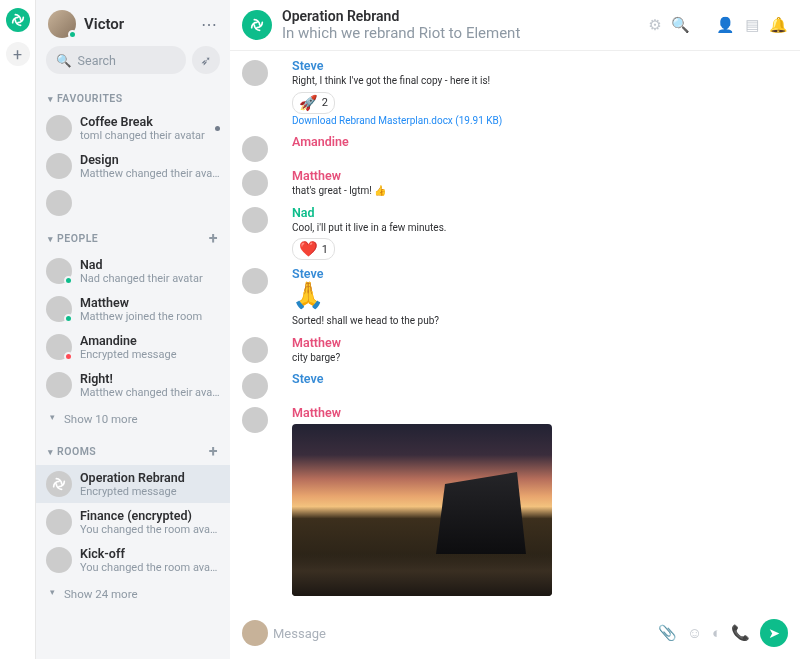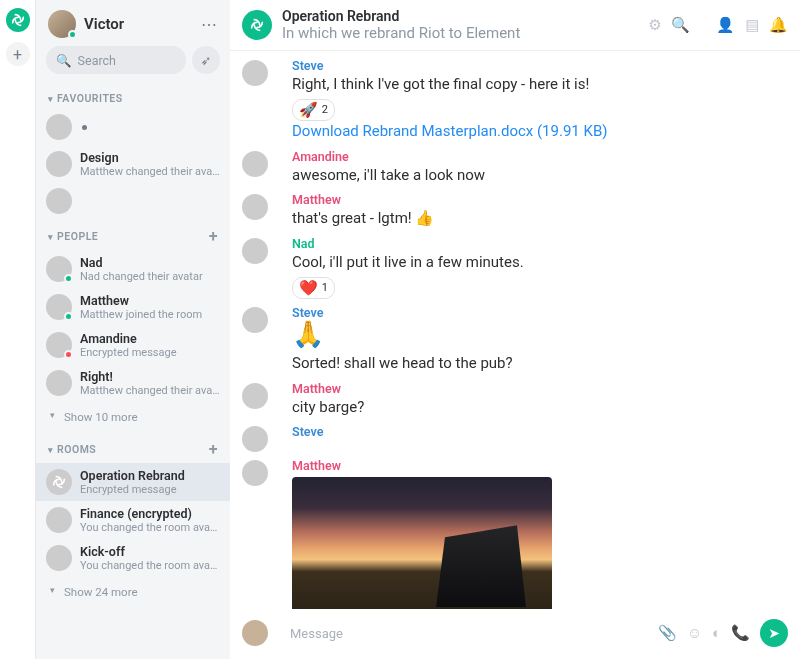--- a/index.html
+++ b/index.html
@@ -37,29 +37,29 @@
 .topbar .titles{flex:1}
 .topbar .t1{font-size:14px;font-weight:600}
 .topbar .t2{font-size:15px;color:#8e99a4}
 .topbar .actions{display:flex;gap:10px;color:#c1c6cd;font-size:15px}
 .chat{flex:1;overflow-y:auto;padding:4px 12px 8px 12px}
 .msg{display:flex;gap:24px;padding:3px 0}
 .msg .av{width:26px;height:26px;border-radius:50%;background:#ccc;flex-shrink:0;margin-top:2px}
 .msg.continued .av{visibility:hidden;height:0;margin-top:0}
 .msg .content{flex:1;min-width:0}
 .msg .author{font-size:12.5px;font-weight:600;margin-bottom:1px}
-.msg .text{font-size:15px;line-height:1.45}
+.msg .text{font-size:10px;line-height:1.45}
 .link{color:#238cf5}
 .react{display:inline-flex;align-items:center;gap:4px;border:1px solid #e0e0e0;border-radius:10px;padding:1px 6px;font-size:11px;margin-top:3px}
 .emoji{font-size:15px}
 .emoji-big{font-size:26px;line-height:1}
 .attachment{width:260px;height:172px;border-radius:4px;margin-top:4px;background:linear-gradient(180deg,#223 0%,#3a2d3c 18%,#b66e5b 32%,#e8a56e 42%,#f3c27e 48%,#3c2f1d 55%,#1b1812 100%);position:relative;overflow:hidden}
 .attachment::before{content:"";position:absolute;right:26px;top:30px;width:90px;height:100px;background:linear-gradient(180deg,#2a2a2e,#0d0d0f);clip-path:polygon(10% 30%,90% 18%,100% 100%,0 100%)}
 .attachment::after{content:"";position:absolute;left:0;bottom:0;width:100%;height:42px;background:linear-gradient(180deg,transparent,#3a2f22 40%,#1c1713)}
-.composer{display:flex;align-items:center;padding:10px 12px 12px 12px;gap:22px}
+.composer{display:flex;align-items:center;padding:10px 12px 12px 12px;gap:5px}
 .composer .av{width:26px;height:26px;border-radius:50%;background:#c7b299}
 .composer .input{flex:1;font-size:13px;color:#aab1ba}
 .composer .acts{display:flex;align-items:center;gap:10px;color:#c1c6cd;font-size:15px}
 .send{width:28px;height:28px;border-radius:50%;background:#0dbd8b;color:#fff;display:flex;align-items:center;justify-content:center;font-size:14px}
 .clr-steve{color:#368bd6}.clr-amandine{color:#e64f7a}.clr-matthew{color:#e64f7a}.clr-nad{color:#0dbd8b}
 .av-steve{background:linear-gradient(135deg,#ead8c5,#c9a988)}
 .av-amandine{background:linear-gradient(135deg,#e7d3c1,#b88f77)}
 .av-matthew{background:linear-gradient(135deg,#d2d2d2,#888)}
 .av-nad{background:linear-gradient(135deg,#f2d390,#e1a83d)}
 .av-boss{background:linear-gradient(135deg,#d9c29c,#a58057)}
@@ -102,20 +102,24 @@
       </div>
   </div>
 
   <div class="section-head">
     <span class="chev">▾</span>
     <span>FAVOURITES</span>
   </div>
   <div id="list-fav">
       <div class="room">
         <div class="rav av-coffee"></div>
+        <div class="body">
+          <div class="title">Coffee Break</div>
+          <div class="sub">toml changed their avatar</div>
+        </div>
         <div class="unread"></div>
       </div>
       <div class="room">
         <div class="rav av-design"></div>
         <div class="body">
           <div class="title">Design</div>
           <div class="sub">Matthew changed their avatar</div>
         </div>
       </div>
       <div class="room">
@@ -229,21 +233,20 @@
         <div class="av av-steve"></div>
         <div class="content"><div class="author clr-steve">Steve</div><div class="text">Right, I think I've got the final copy - here it is!</div><div class="react">
             <span class="emoji">🚀</span>
             <span>2</span>
           </div><div class="text link">Download Rebrand Masterplan.docx (19.91 KB)</div></div>
       </div>
       <div class="msg">
         <div class="av av-amandine"></div>
         <div class="content">
           <div class="author clr-amandine">Amandine</div>
-          <div class="text">awesome, i'll take a look now</div>
         </div>
       </div>
       <div class="msg">
         <div class="av av-matthew"></div>
         <div class="content">
           <div class="author clr-matthew">Matthew</div>
           <div class="text">that's great - lgtm! 👍</div>
         </div>
       </div>
       <div class="msg">

